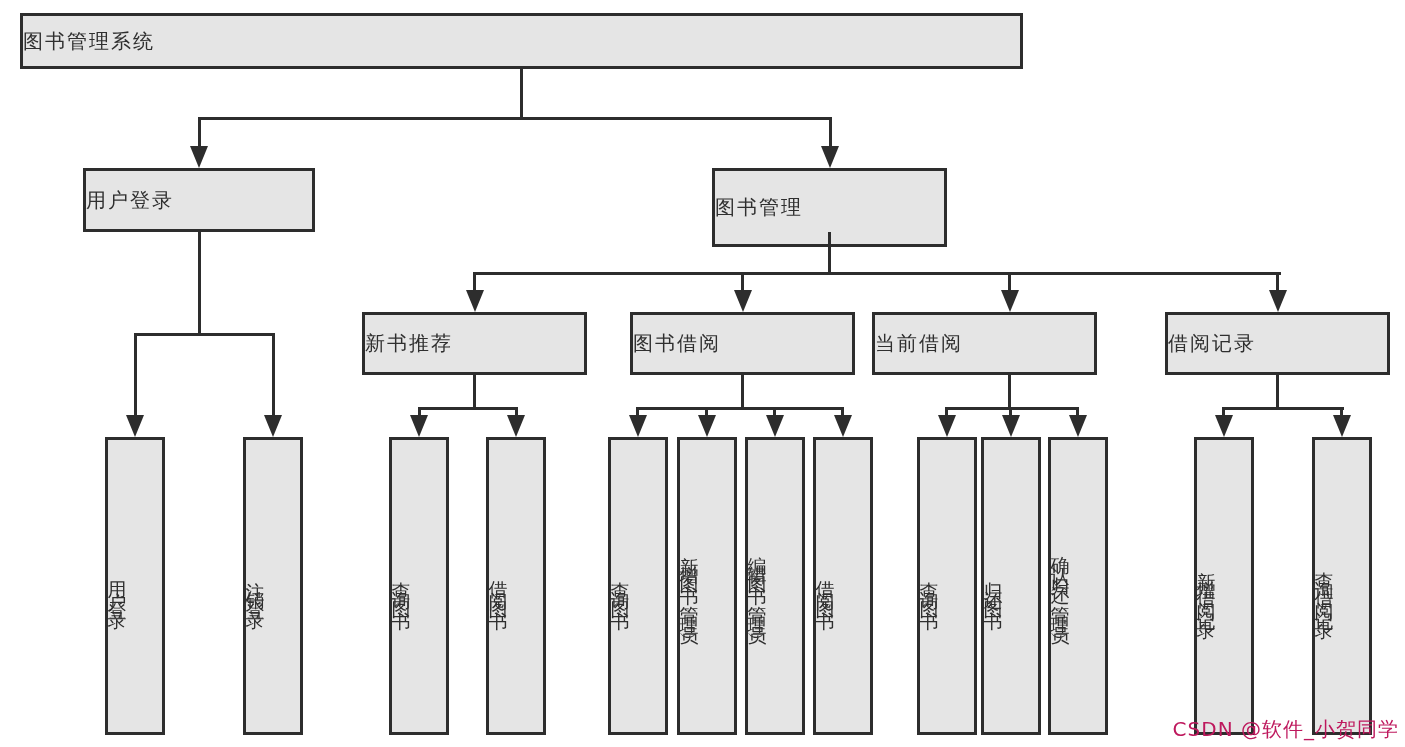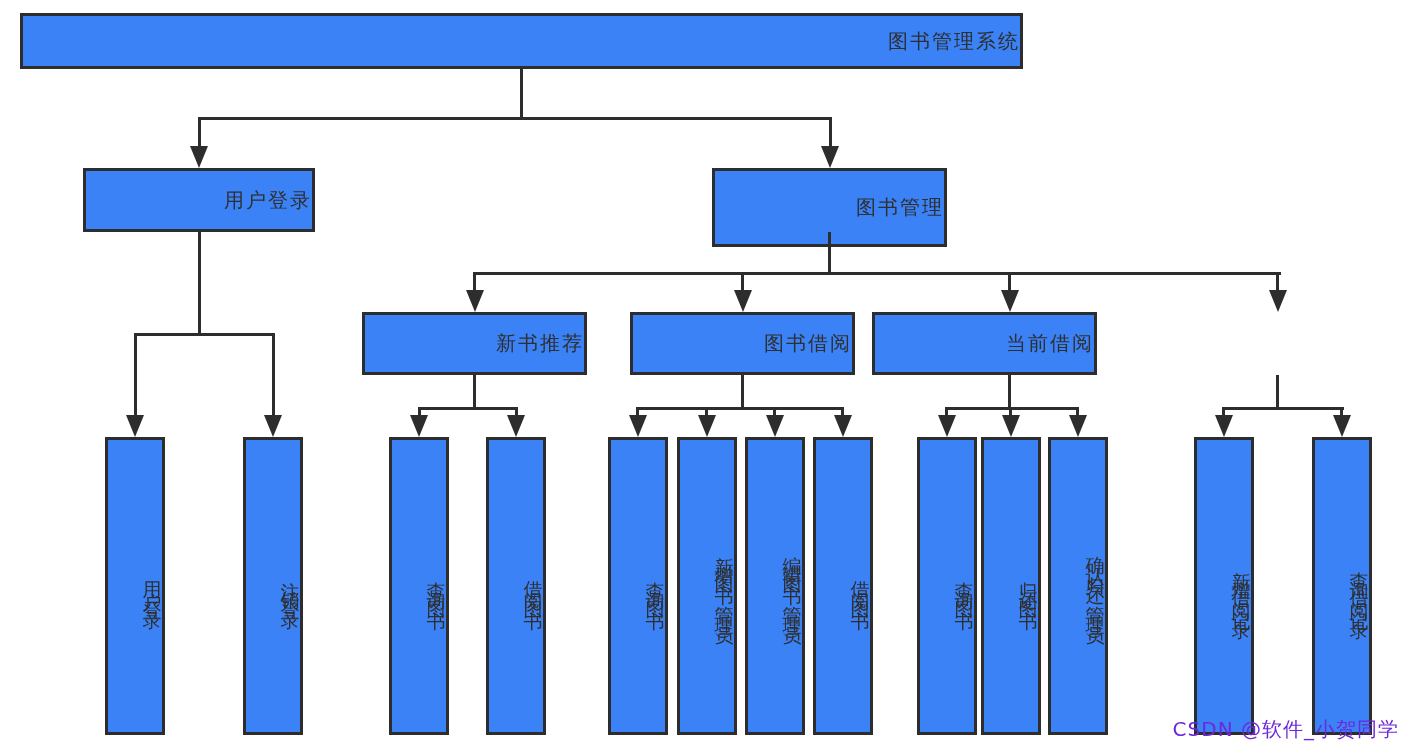--- a/index.html
+++ b/index.html
@@ -1,38 +1,38 @@
 <!DOCTYPE html>
 <html><head>
 <meta charset="utf-8">
 <style>
   html,body{margin:0;padding:0;background:#ffffff;}
   .canvas{
     position:relative;width:1405px;height:747px;background:#ffffff;
     font-family:"DejaVu Sans","Liberation Sans",sans-serif;overflow:hidden;
   }
   .node{
-    position:absolute;box-sizing:border-box;background:#3b82f6;
-    border:3px solid #2d2d2d;display:flex;align-items:center;justify-content:flex-end;
+    position:absolute;box-sizing:border-box;background:#e5e5e5;
+    border:3px solid #2d2d2d;display:flex;align-items:center;justify-content:flex-start;
     color:#2f2f2f;
   }
   .node.h{font-size:20px;letter-spacing:2px;}
   .node.v .lbl{
     writing-mode:vertical-rl;text-orientation:mixed;
     font-size:19px;letter-spacing:10px;line-height:1;white-space:nowrap;
   }
   .line{position:absolute;background:#2d2d2d;}
   .arrow{
     position:absolute;width:0;height:0;
     border-left:9px solid transparent;border-right:9px solid transparent;
     border-top:22px solid #2d2d2d;
   }
   .watermark{
     position:absolute;right:6px;bottom:4px;
-    font-size:20px;color:#6d28d9;letter-spacing:1px;white-space:nowrap;
+    font-size:20px;color:#be185d;letter-spacing:1px;white-space:nowrap;
   }
 </style>
 </head>
 <body>
 
 <div class="canvas">
 
   <div class="node h" style="left:20px;top:13px;width:1003px;height:56px">
     <span class="lbl">图书管理系统</span>
   </div>
@@ -45,20 +45,23 @@
   </div>
 
   <div class="node h" style="left:362px;top:312px;width:225px;height:63px">
     <span class="lbl">新书推荐</span>
   </div>
   <div class="node h" style="left:630px;top:312px;width:225px;height:63px">
     <span class="lbl">图书借阅</span>
   </div>
   <div class="node h" style="left:872px;top:312px;width:225px;height:63px">
     <span class="lbl">当前借阅</span>
+  </div>
+  <div class="node h" style="left:1165px;top:312px;width:225px;height:63px">
+    <span class="lbl">借阅记录</span>
   </div>
 
   <div class="node v" style="left:105px;top:437px;width:60px;height:298px">
     <span class="lbl">用户登录</span>
   </div>
   <div class="node v" style="left:243px;top:437px;width:60px;height:298px">
     <span class="lbl">注销登录</span>
   </div>
 
   <div class="node v" style="left:389px;top:437px;width:60px;height:298px">

